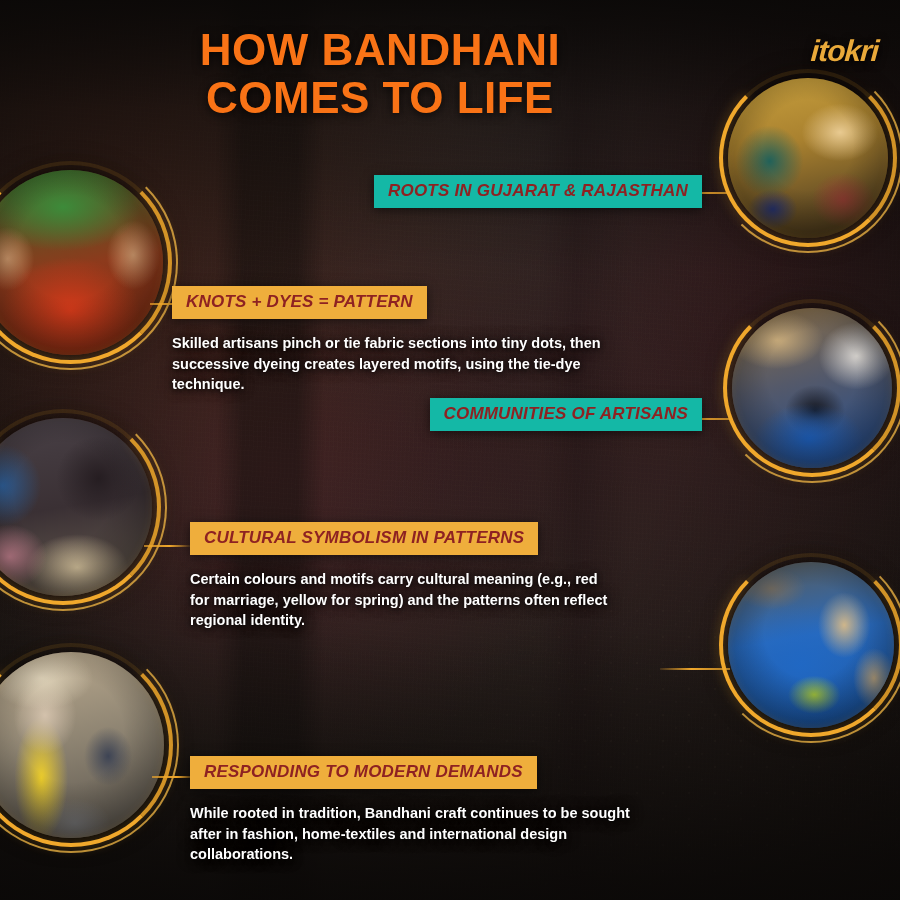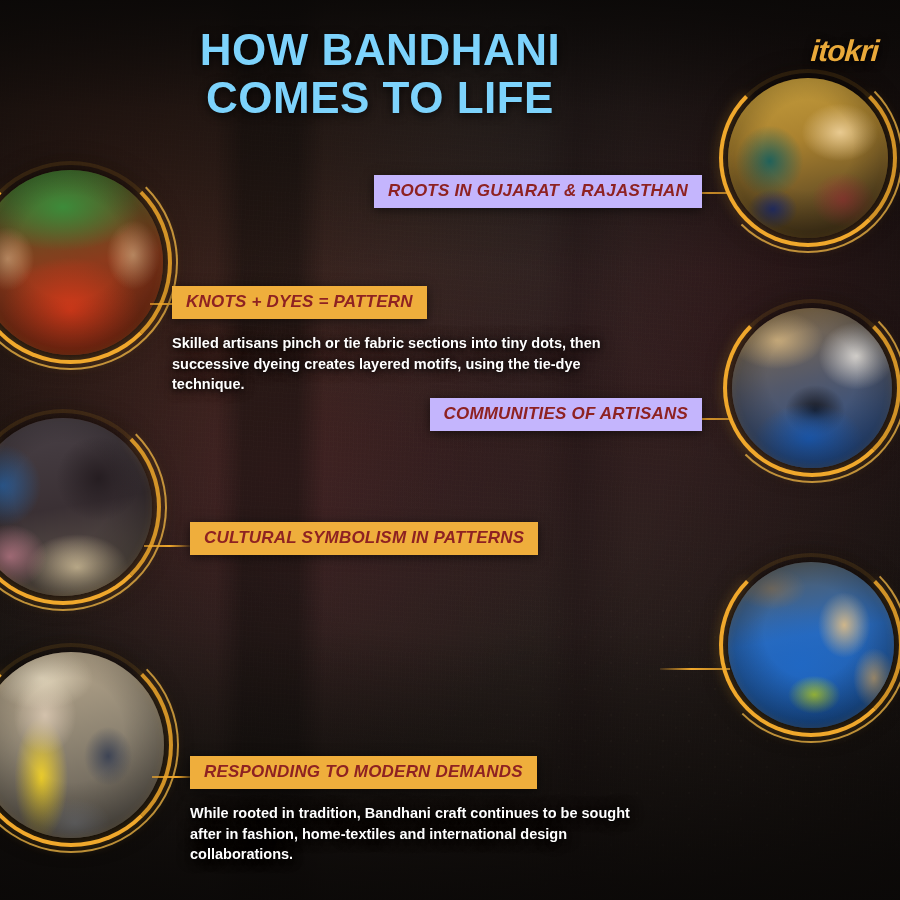--- a/index.html
+++ b/index.html
@@ -72,21 +72,21 @@
   
   .header {
     position: absolute;
     top: 26px;
     left: 0;
     width: 760px;
     text-align: center;
   }
   .title {
     margin: 0;
-    color: #7dd3fc;
+    color: #f97316;
     font-size: 44px;
     line-height: 1.08;
     font-weight: 700;
     letter-spacing: .5px;
     text-shadow: 0 2px 10px rgba(0,0,0,.75);
   }
   .title .line2 { display: block; }
 
   
   .logo {
@@ -222,21 +222,21 @@
     display: inline-block;
     padding: 6px 14px 7px;
     font-size: 17px;
     font-weight: 700;
     font-style: italic;
     letter-spacing: .2px;
     color: #8E2222;
     white-space: nowrap;
     box-shadow: 0 2px 10px rgba(0,0,0,.55);
   }
-  .heading.cream { background: #c4b5fd; }
+  .heading.cream { background: #14b8a6; }
   .heading.gold  { background: #EFAE3C; }
 
   .body-text {
     margin-top: 14px;
     color: #FFFFFF;
     font-size: 14.5px;
     line-height: 1.42;
     font-weight: 700;
     text-shadow: 0 1px 5px rgba(0,0,0,.9), 0 0 14px rgba(0,0,0,.7);
   }
@@ -331,20 +331,21 @@
     <div class="heading gold">KNOTS + DYES = PATTERN</div>
     <div class="body-text">Skilled artisans pinch or tie fabric sections into tiny dots, then successive dyeing creates layered motifs, using the tie-dye technique.</div>
   </div>
 
   <div class="block align-right" style="top:398px; left:250px; width:452px;">
     <div class="heading cream">COMMUNITIES OF ARTISANS</div>
   </div>
 
   <div class="block align-left" style="top:522px; left:190px; width:430px;">
     <div class="heading gold">CULTURAL SYMBOLISM IN PATTERNS</div>
+    <div class="body-text">Certain colours and motifs carry cultural meaning (e.g., red for marriage, yellow for spring) and the patterns often reflect regional identity.</div>
   </div>
 
 
   <div class="block align-left" style="top:756px; left:190px; width:460px;">
     <div class="heading gold">RESPONDING TO MODERN DEMANDS</div>
     <div class="body-text">While rooted in tradition, Bandhani craft continues to be sought after in fashion, home-textiles and international design collaborations.</div>
   </div>
 
 </div>
 

